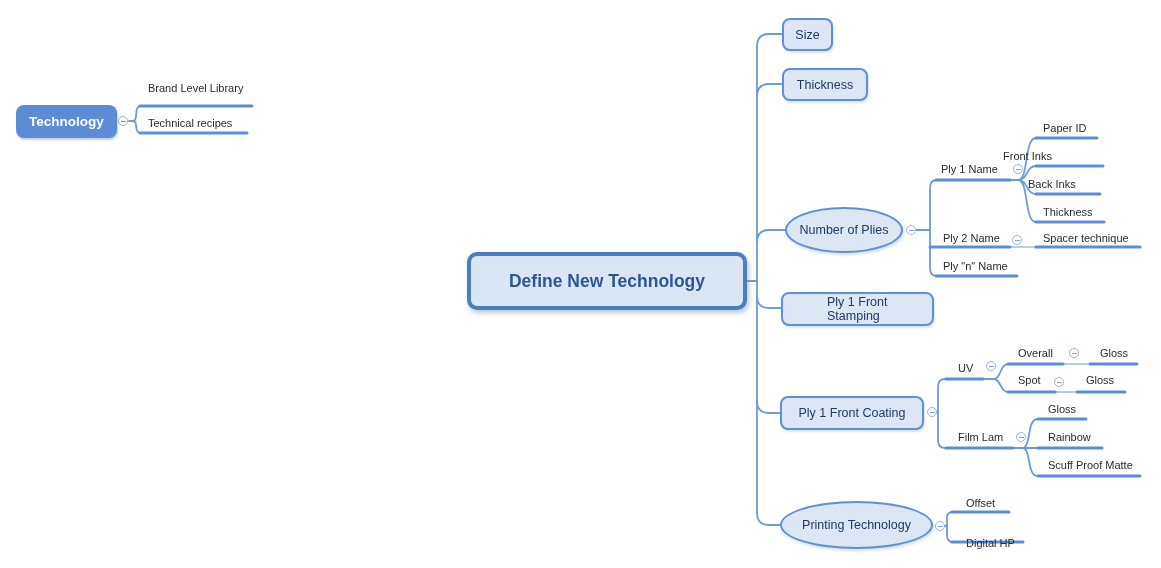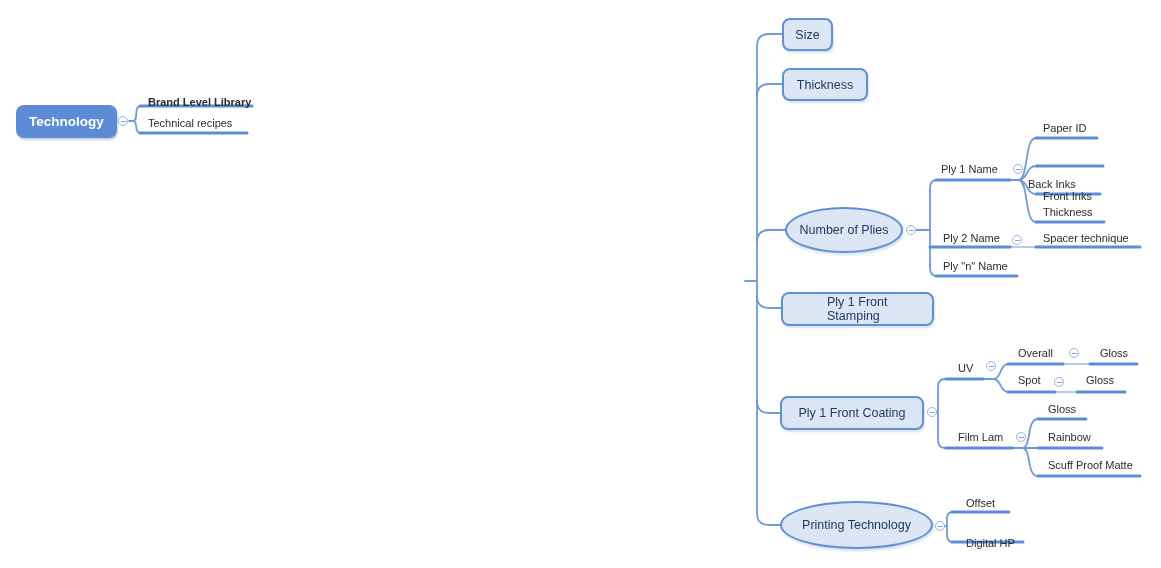--- a/index.html
+++ b/index.html
@@ -82,23 +82,26 @@
       <path d="M952,542 H1023"></path>
     </g>
   </svg>
 
   <div class="root-box" style="left:16px;top:105px;width:101px;height:33px;align-items:center;">
     <span>Technology</span>
   </div>
   <div class="toggle" style="left:118px;top:116px;">
     <span class="minus"></span>
   </div>
-  <div class="label" style="left:148px;top:95px;font-weight:bold;">Brand Level Library</div>
+  <div class="label" style="left:148px;top:81px;">Brand Level Library</div>
   <div class="label" style="left:148px;top:116px;">Technical recipes</div>
 
+  <div class="central-box" style="left:467px;top:252px;width:280px;height:58px;">
+    <span>Define New Technology</span>
+  </div>
 
   <div class="topic-box" style="left:782px;top:18px;width:51px;height:33px;">
     <span>Size</span>
   </div>
   <div class="topic-box" style="left:782px;top:68px;width:86px;height:33px;">
     <span>Thickness</span>
   </div>
   <div class="topic-ellipse" style="left:785px;top:207px;width:118px;height:46px;">
     <span>Number of Plies</span>
   </div>
@@ -113,21 +116,21 @@
   </div>
 
   <div class="toggle" style="left:906px;top:225px;">
     <span class="minus"></span>
   </div>
   <div class="label" style="left:941px;top:162px;">Ply 1 Name</div>
   <div class="toggle" style="left:1013px;top:164px;">
     <span class="minus"></span>
   </div>
   <div class="label" style="left:1043px;top:121px;">Paper ID</div>
-  <div class="label" style="left:1043px;top:149px;margin-top:40px;">Front Inks</div>
+  <div class="label" style="left:1003px;top:149px;">Front Inks</div>
   <div class="label" style="left:1028px;top:177px;">Back Inks</div>
   <div class="label" style="left:1043px;top:205px;">Thickness</div>
   <div class="label" style="left:943px;top:231px;">Ply 2 Name</div>
   <div class="toggle" style="left:1012px;top:235px;">
     <span class="minus"></span>
   </div>
   <div class="label" style="left:1043px;top:231px;">Spacer technique</div>
   <div class="label" style="left:943px;top:259px;">Ply "n" Name</div>
 
   <div class="toggle" style="left:927px;top:407px;">

